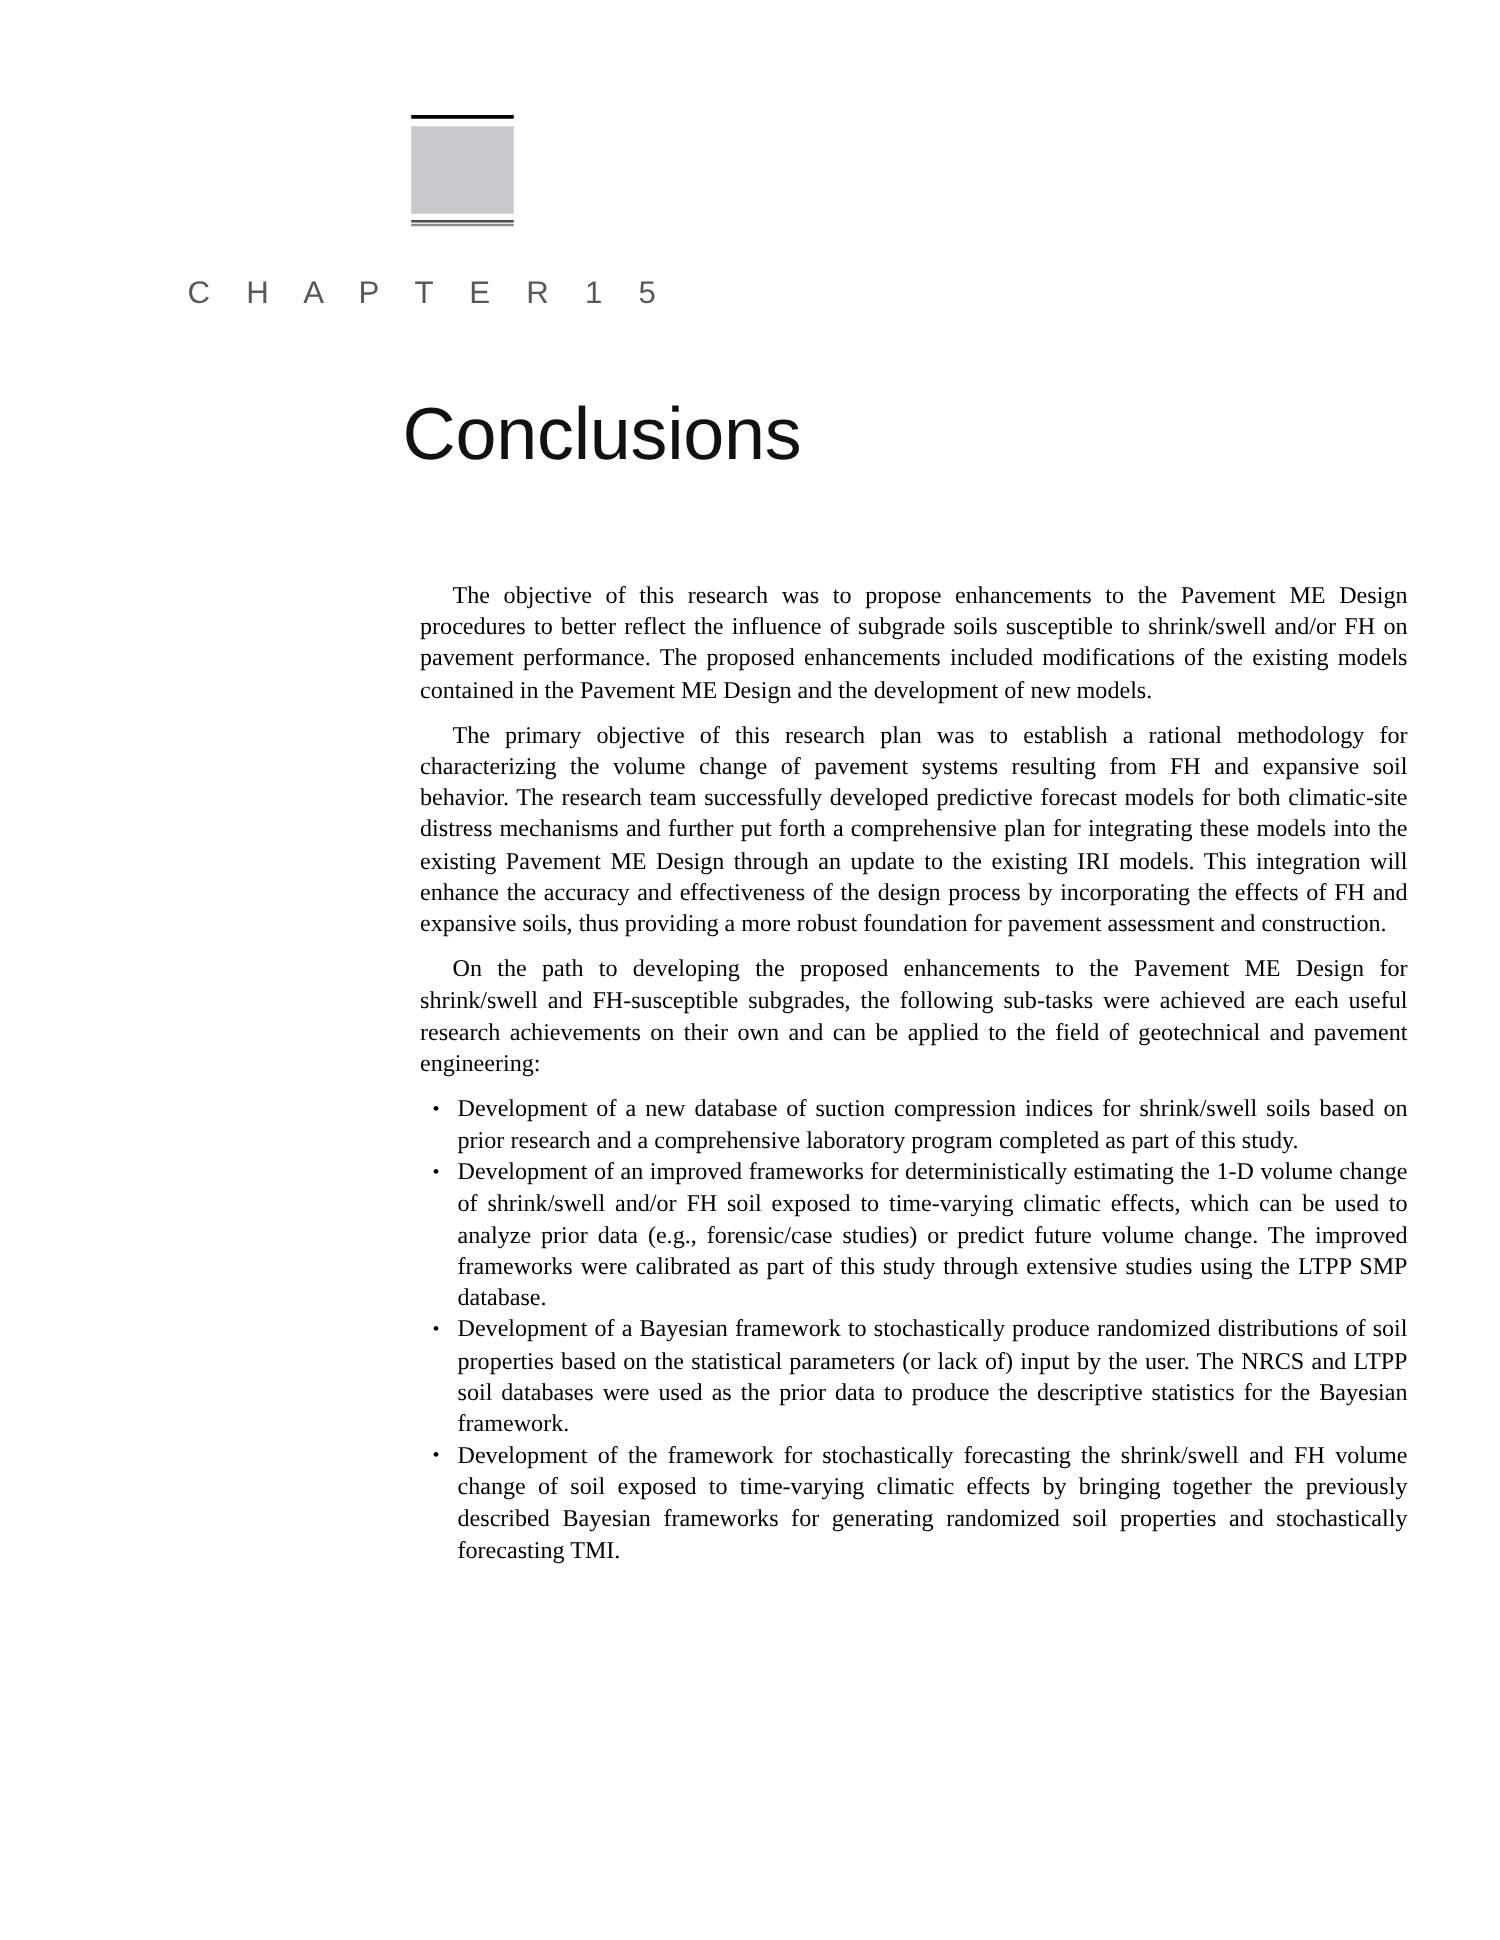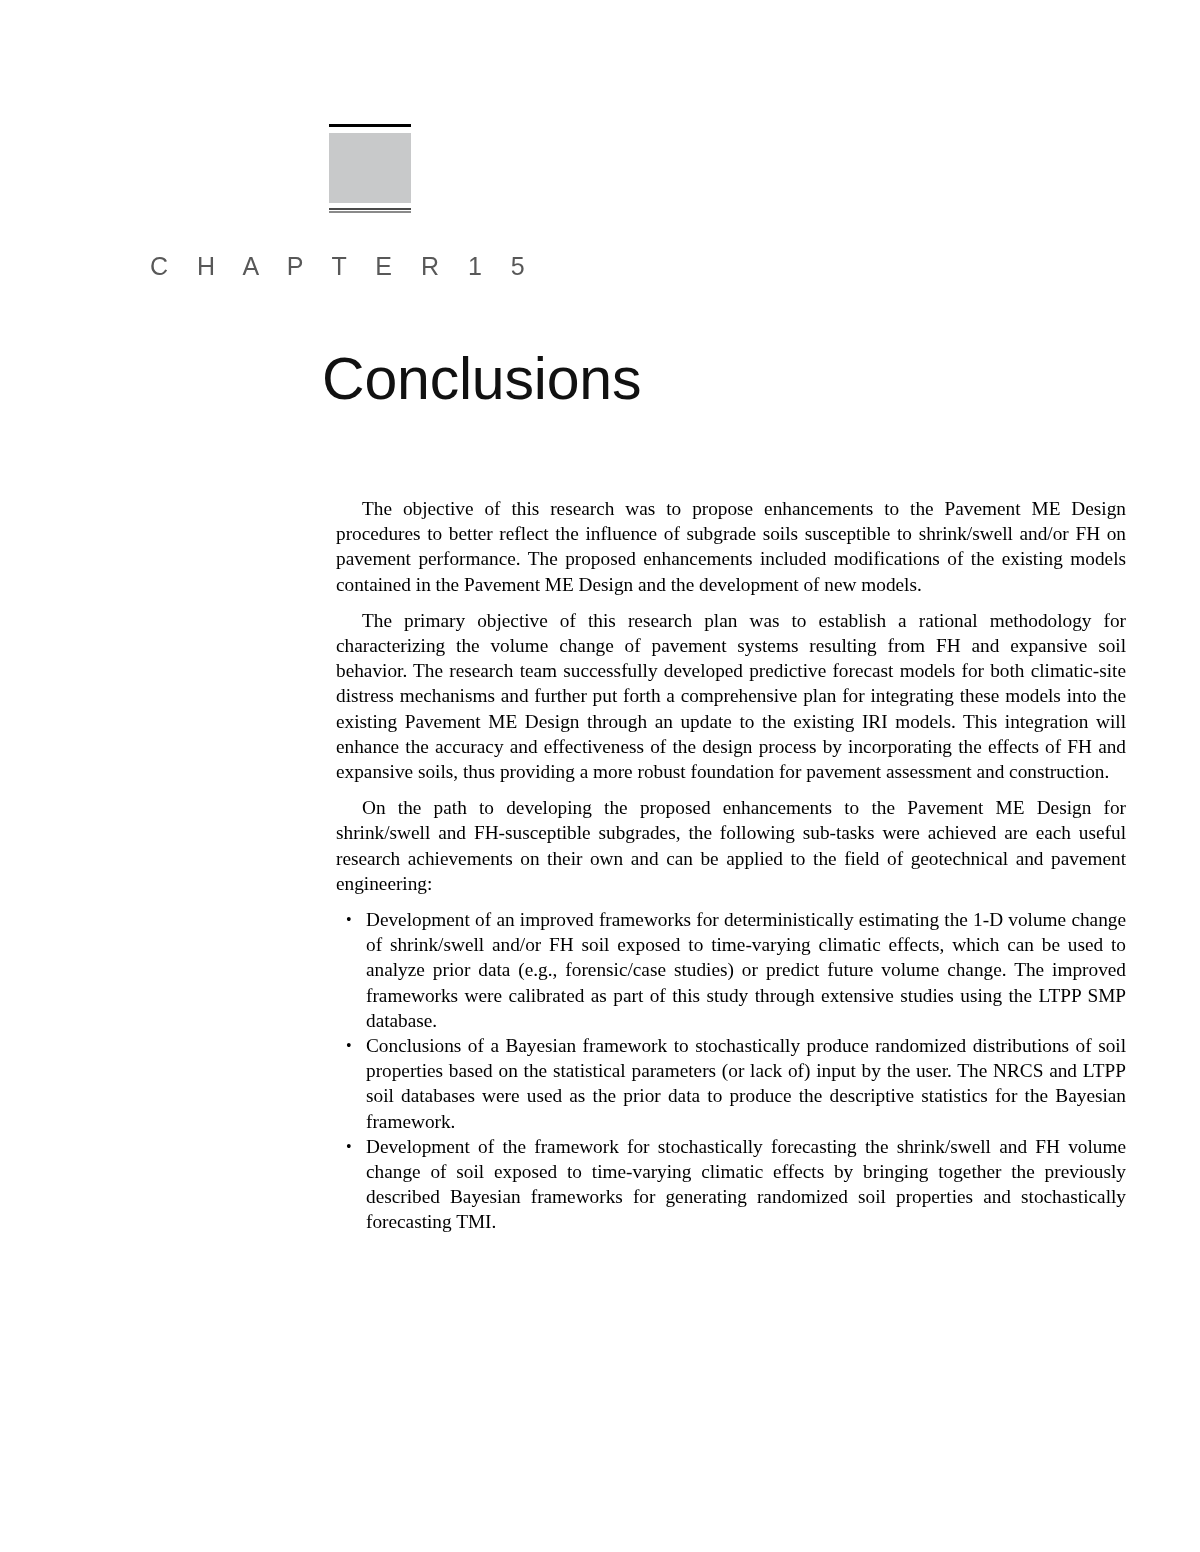--- a/index.html
+++ b/index.html
@@ -13,21 +13,20 @@
     position: relative;
     font-family: "Liberation Serif", "DejaVu Serif", serif;
     -webkit-font-smoothing: antialiased;
   }
   .page {
     position: absolute;
     inset: 0;
     width: 1200px;
     height: 1476px;
     overflow: hidden;
-    margin-top: 32px;
   }
 
   
   .chapter-mark {
     position: absolute;
     left: 329px;
     top: 92px;
     width: 82px;
   }
   .rule-top {
@@ -161,22 +160,23 @@
 
   <h1 class="chapter-title">Conclusions</h1>
 
   <div class="content">
 
     <p class="para">The objective of this research was to propose enhancements to the Pavement ME Design procedures to better reflect the influence of subgrade soils susceptible to shrink/swell and/or FH on pavement performance. The proposed enhancements included modifications of the existing models contained in the Pavement ME Design and the development of new models.</p>
     <p class="para">The primary objective of this research plan was to establish a rational methodology for characterizing the volume change of pavement systems resulting from FH and expansive soil behavior. The research team successfully developed predictive forecast models for both climatic-site distress mechanisms and further put forth a comprehensive plan for integrating these models into the existing Pavement ME Design through an update to the existing IRI models. This integration will enhance the accuracy and effectiveness of the design process by incorporating the effects of FH and expansive soils, thus providing a more robust foundation for pavement assessment and construction.</p>
     <p class="para">On the path to developing the proposed enhancements to the Pavement ME Design for shrink/swell and FH-susceptible subgrades, the following sub-tasks were achieved are each useful research achievements on their own and can be applied to the field of geotechnical and pavement engineering:</p>
 
     <ul class="bullets">
+      <li><span class="li-text">Development of a new database of suction compression indices for shrink/swell soils based on prior research and a comprehensive laboratory program completed as part of this study.</span></li>
       <li><span class="li-text">Development of an improved frameworks for deterministically estimating the 1-D volume change of shrink/swell and/or FH soil exposed to time-varying climatic effects, which can be used to analyze prior data (e.g., forensic/case studies) or predict future volume change. The improved frameworks were calibrated as part of this study through extensive studies using the LTPP SMP database.</span></li>
-      <li><span class="li-text">Conclusions of a Bayesian framework to stochastically produce randomized distributions of soil properties based on the statistical parameters (or lack of) input by the user. The NRCS and LTPP soil databases were used as the prior data to produce the descriptive statistics for the Bayesian framework.</span></li>
+      <li><span class="li-text">Development of a Bayesian framework to stochastically produce randomized distributions of soil properties based on the statistical parameters (or lack of) input by the user. The NRCS and LTPP soil databases were used as the prior data to produce the descriptive statistics for the Bayesian framework.</span></li>
       <li><span class="li-text">Development of the framework for stochastically forecasting the shrink/swell and FH volume change of soil exposed to time-varying climatic effects by bringing together the previously described Bayesian frameworks for generating randomized soil properties and stochastically forecasting TMI.</span></li>
     </ul>
 
   </div>
 
   <div class="folio">50</div>
 
 </div>
 
 </body></html>

